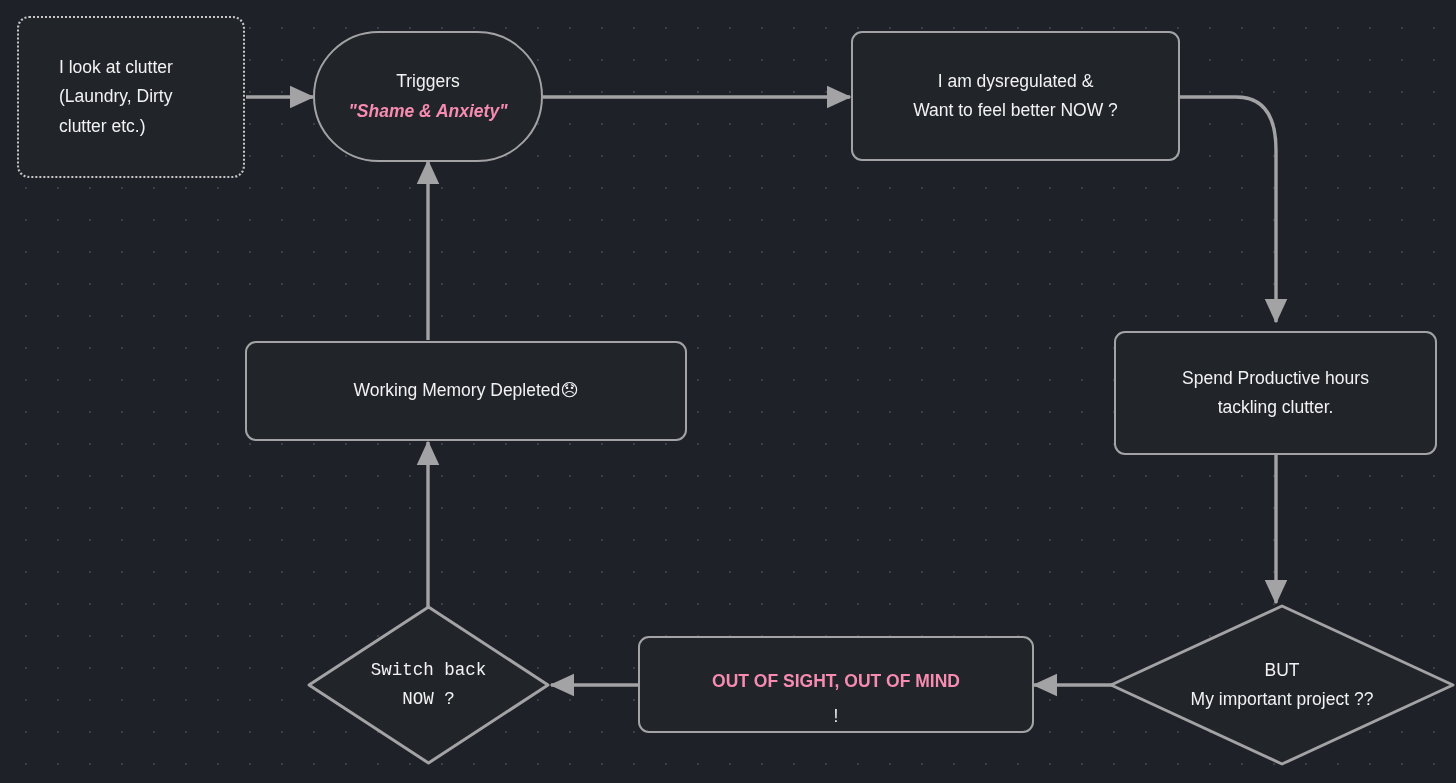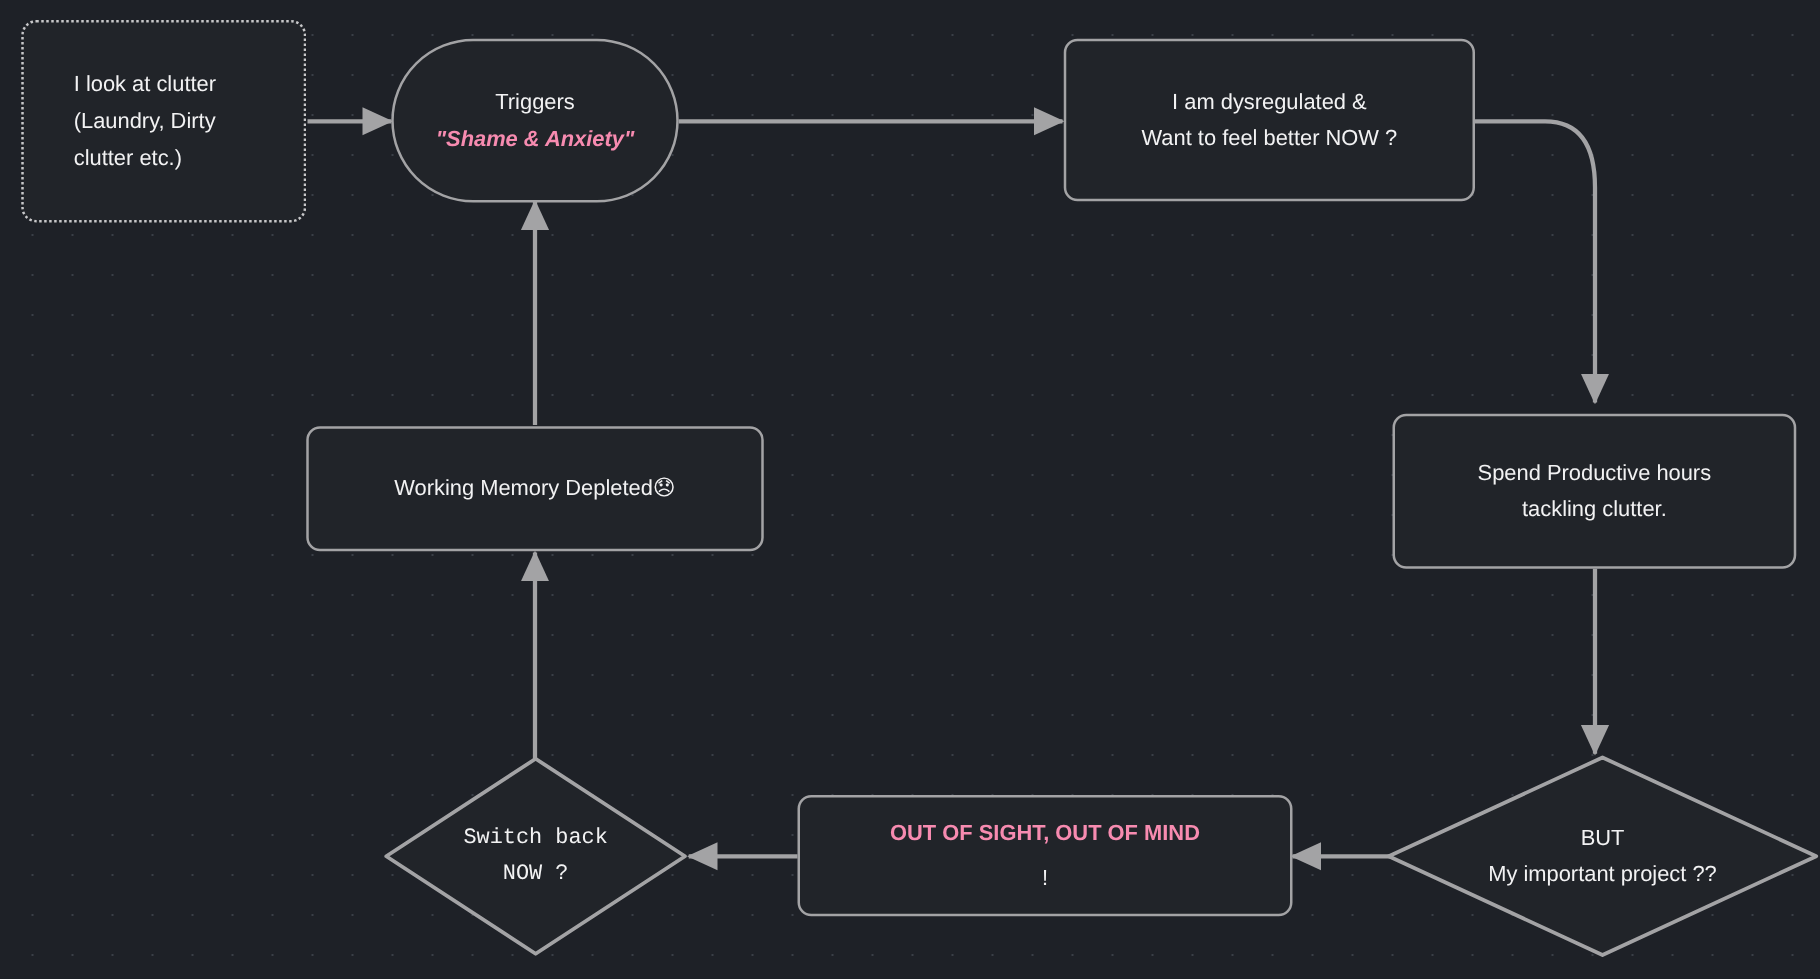--- a/index.html
+++ b/index.html
@@ -133,32 +133,32 @@
   </div>
 
   <div class="node n-diamond" style="left:1108px; top:603px; width:348px; height:164px;">
     <svg class="diamond-svg" viewBox="0 0 348 164" preserveAspectRatio="none">
       <polygon points="174,3 345,82 174,161 3,82" fill="#212429" stroke="#a3a3a5" stroke-width="3" stroke-linejoin="round" vector-effect="non-scaling-stroke"></polygon>
     </svg>
     <span class="line">BUT</span>
     <span class="line">My important project ??</span>
   </div>
 
-  <div class="node n-box" style="left:638px; top:636px; width:396px; height:97px; flex-direction:column; gap:6px;">
+  <div class="node n-box" style="left:638px; top:636px; width:396px; height:97px; flex-direction:column; gap:6px;justify-content:flex-end;">
     <span class="pink">OUT OF SIGHT, OUT OF MIND</span>
     <span>!</span>
   </div>
 
   <div class="node n-diamond" style="left:306px; top:604px; width:245px; height:162px;font-family:Liberation Mono, monospace;">
     <svg class="diamond-svg" viewBox="0 0 245 162" preserveAspectRatio="none">
       <polygon points="122.5,3 242,81 122.5,159 3,81" fill="#212429" stroke="#a3a3a5" stroke-width="3" stroke-linejoin="round" vector-effect="non-scaling-stroke"></polygon>
     </svg>
     <span class="line">Switch back</span>
     <span class="line">NOW ?</span>
   </div>
 
-  <div class="node n-box" style="left:245px; top:341px; width:366px; height:100px;">
+  <div class="node n-box" style="left:245px; top:341px; width:442px; height:100px;">
     <span class="line">
       <span>Working Memory Depleted</span><span class="emoji">😞</span>
     </span>
   </div>
 
 </div>
 
 </body></html>

